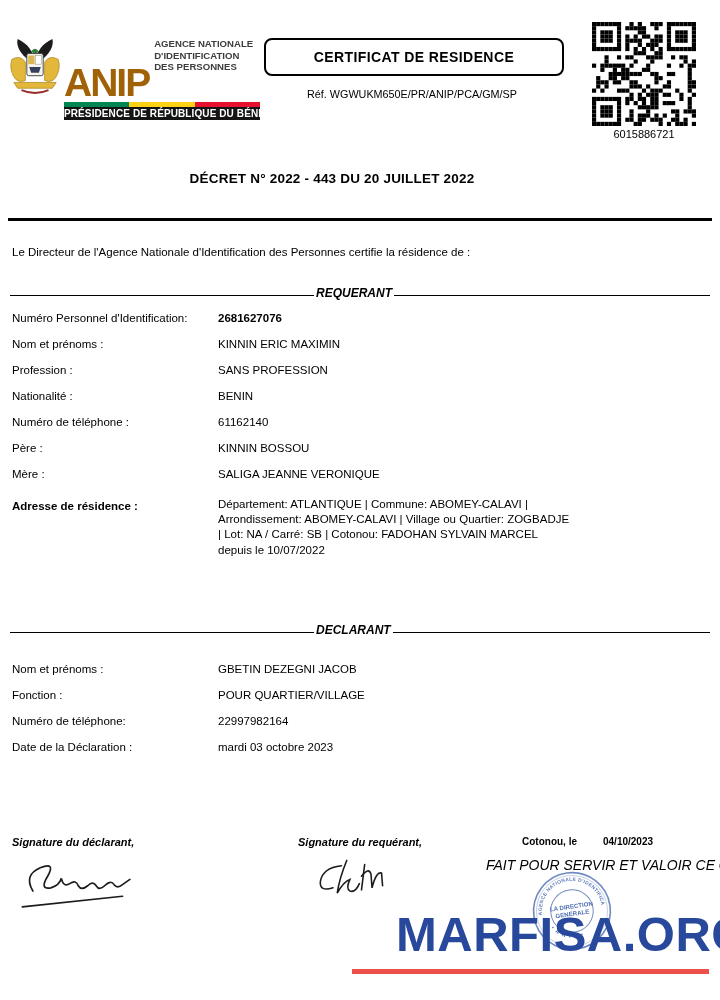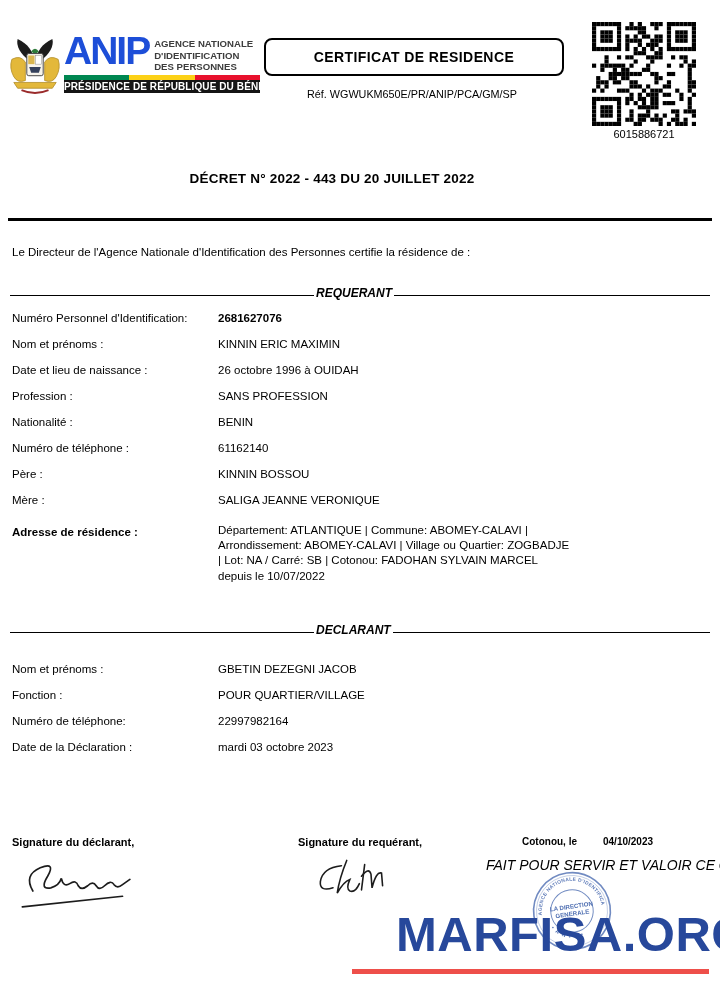--- a/index.html
+++ b/index.html
@@ -6,21 +6,21 @@
   .page{
     position:relative;width:720px;height:1000px;background:#ffffff;
     font-family:"Liberation Sans",sans-serif;color:#000;overflow:hidden;
     margin:0 auto;
   }
   
   .logo{position:absolute;left:8px;top:34px;width:252px;}
   .coa{position:absolute;left:0;top:4px;width:54px;height:60px;}
   .logo-right{margin-left:56px;}
   .logo-row{display:flex;align-items:flex-start;}
-  .anip{font-size:39px;font-weight:bold;letter-spacing:-2px;line-height:.88;color:#1d4ed8;}
+  .anip{font-size:39px;font-weight:bold;letter-spacing:-2px;line-height:.88;color:#a16207;margin-top:32px;}
   .agency{margin-left:5px;padding-top:4px;font-size:9.6px;font-weight:bold;color:#3d3d3d;line-height:11.5px;white-space:nowrap;}
   .flagbar{display:flex;height:5px;margin-top:2px;width:196px;}
   .flagbar div{flex:1;height:100%;}
   .presidency{width:196px;height:13px;background:#141414;color:#fff;font-size:10px;font-weight:bold;
     text-align:center;line-height:13px;letter-spacing:.1px;white-space:nowrap;}
   
   .titlebox{position:absolute;left:264px;top:38px;width:296px;height:34px;border:2px solid #000;
     border-radius:8px;display:flex;align-items:center;justify-content:center;}
   .titlebox span{font-size:14px;font-weight:bold;letter-spacing:.4px;}
   .refline{position:absolute;left:254px;top:88px;width:316px;text-align:center;font-size:10.8px;}
@@ -45,21 +45,21 @@
   .f-req{top:312px;}
   .f-dec{top:663px;}
   .frow{display:flex;height:26px;align-items:flex-start;}
   .flabel{width:206px;}
   .fvalue{flex:1;}
   .b{font-weight:bold;}
   .addr-row{display:flex;align-items:flex-start;margin-top:3px;}
   .addr-row .flabel{font-weight:bold;padding-top:3px;}
   .addr-lines div{line-height:15.2px;}
   
-  .sig-label{position:absolute;top:836px;font-size:11px;font-weight:bold;}
+  .sig-label{position:absolute;top:836px;font-size:11px;font-weight:bold;font-style:italic;}
   .sig-declarant{left:12px;}
   .sig-requerant{left:298px;}
   .place-date{position:absolute;top:836px;left:522px;font-size:10px;font-weight:bold;}
   .place-date .dt{margin-left:26px;}
   .legal{position:absolute;top:857px;left:486px;font-size:14px;font-style:italic;white-space:nowrap;}
   .sigimg{position:absolute;}
   .sigimg.d{left:16px;top:858px;width:116px;height:66px;}
   .sigimg.r{left:306px;top:852px;width:92px;height:58px;}
   .stamp{position:absolute;left:518px;top:862px;width:108px;height:98px;transform:rotate(-8deg);opacity:.92;}
   .stamp text{font-family:"Liberation Sans",sans-serif;font-weight:bold;}
@@ -421,24 +421,20 @@
   <div class="fields f-req">
     <div class="frow">
       <div class="flabel">Numéro Personnel d'Identification:</div>
       <div class="fvalue b">2681627076</div>
     </div>
     <div class="frow">
       <div class="flabel">Nom et prénoms :</div>
       <div class="fvalue">KINNIN ERIC MAXIMIN</div>
     </div>
     <div class="frow">
-      <div class="flabel">Date et lieu de naissance :</div>
-      <div class="fvalue">26 octobre 1996 à OUIDAH</div>
-    </div>
-    <div class="frow">
       <div class="flabel">Profession :</div>
       <div class="fvalue">SANS PROFESSION</div>
     </div>
     <div class="frow">
       <div class="flabel">Nationalité :</div>
       <div class="fvalue">BENIN</div>
     </div>
     <div class="frow">
       <div class="flabel">Numéro de téléphone :</div>
       <div class="fvalue">61162140</div>

